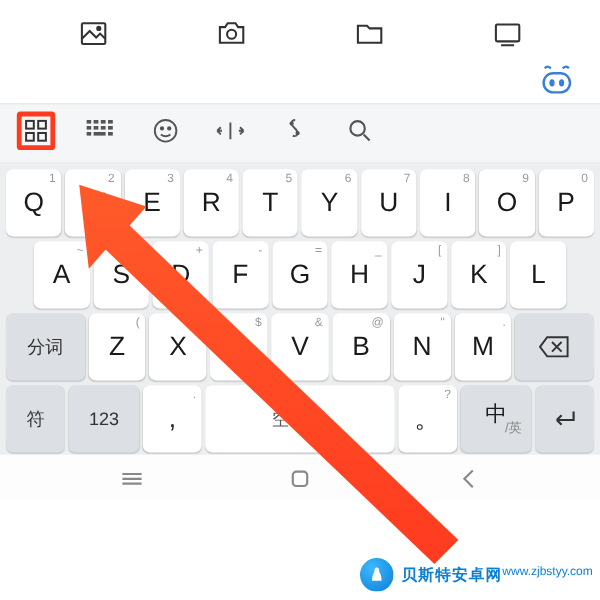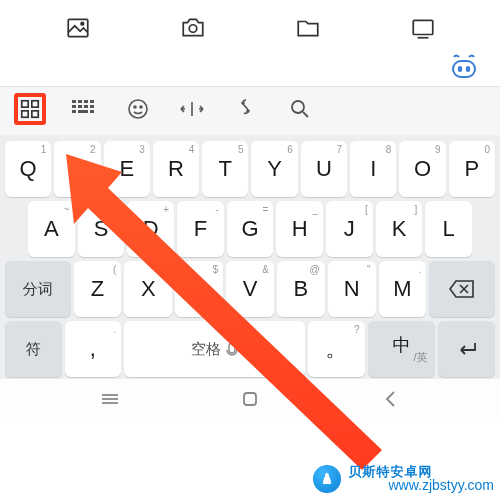--- a/index.html
+++ b/index.html
@@ -102,23 +102,23 @@
     gap: 4px;
     pointer-events: none;
   }
   .wm-circle {
     width: 34px; height: 34px;
     border-radius: 50%;
     background: radial-gradient(circle at 35% 30%, #3db8ff, #0a7fd4);
     border: 3px solid #fff;
     display:flex;align-items:center;justify-content:center;
   }
-  .wm-text { display:flex; flex-direction:column; line-height:1.05;}
+  .wm-text { display:flex; flex-direction:row; line-height:1.05;}
   .wm-line1 { font-size: 13px; font-weight:700; color:#0a7fd4; letter-spacing:1px;}
-  .wm-line2 { font-size: 14px; color:#0a7fd4;margin-left:40px; }
+  .wm-line2 { font-size: 10px; color:#0a7fd4; }
 </style>
 </head>
 <body>
 
 <div class="top-icons">
   <div class="top-icon">
     <svg width="26" height="26" viewBox="0 0 24 24" fill="none" stroke="#333" stroke-width="1.6">
         <rect x="3" y="4" width="18" height="16" rx="1"></rect>
         <path d="M3 16 L9 10 L14 15 L17 12 L21 16"></path>
         <circle cx="16" cy="8" r="1.2" fill="#333"></circle>
@@ -324,20 +324,21 @@
     <div class="key gray" style="flex:1.3">
       <svg width="26" height="20" viewBox="0 0 26 20" fill="none" stroke="#333" stroke-width="1.6">
           <path d="M7 2 L24 2 L24 18 L7 18 L1 10 Z"></path>
           <line x1="11" y1="6" x2="19" y2="14"></line>
           <line x1="19" y1="6" x2="11" y2="14"></line>
         </svg>
     </div>
   </div>
   <div class="krow">
     <div class="key gray small-text" style="flex:1">符</div>
+    <div class="key gray small-text" style="flex:1.2">123</div>
     <div class="key" style="flex:1">
         <span class="sup">.</span>
         <span>,</span>
       </div>
     <div class="key space-key">
       <span>空格</span>
       <svg width="12" height="14" viewBox="0 0 12 14" fill="none" stroke="#888" stroke-width="1.4">
           <rect x="3" y="1" width="6" height="10" rx="3"></rect>
           <path d="M1 8 A5 5 0 0 0 11 8"></path>
         </svg>

